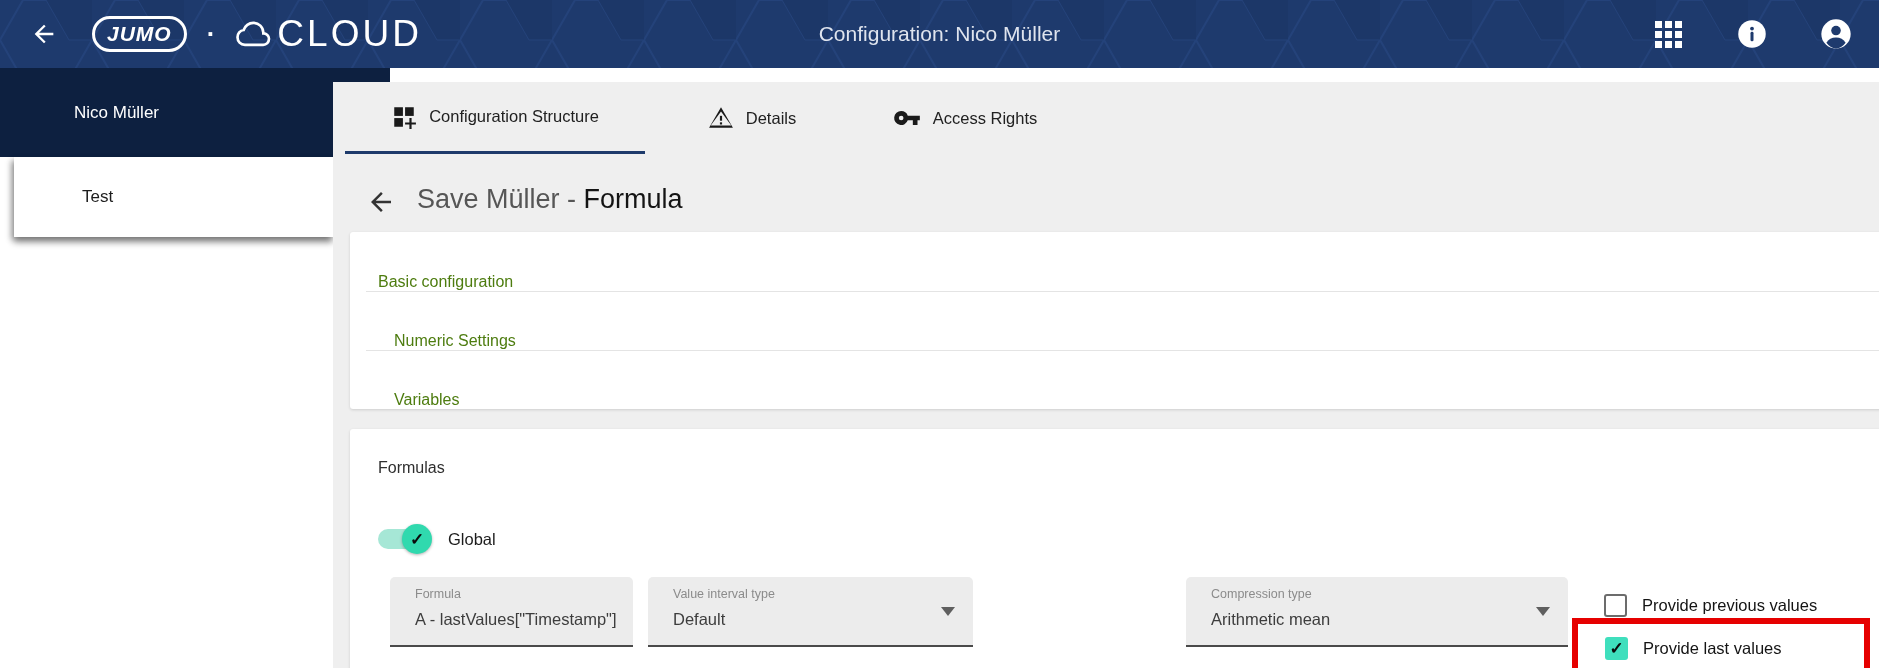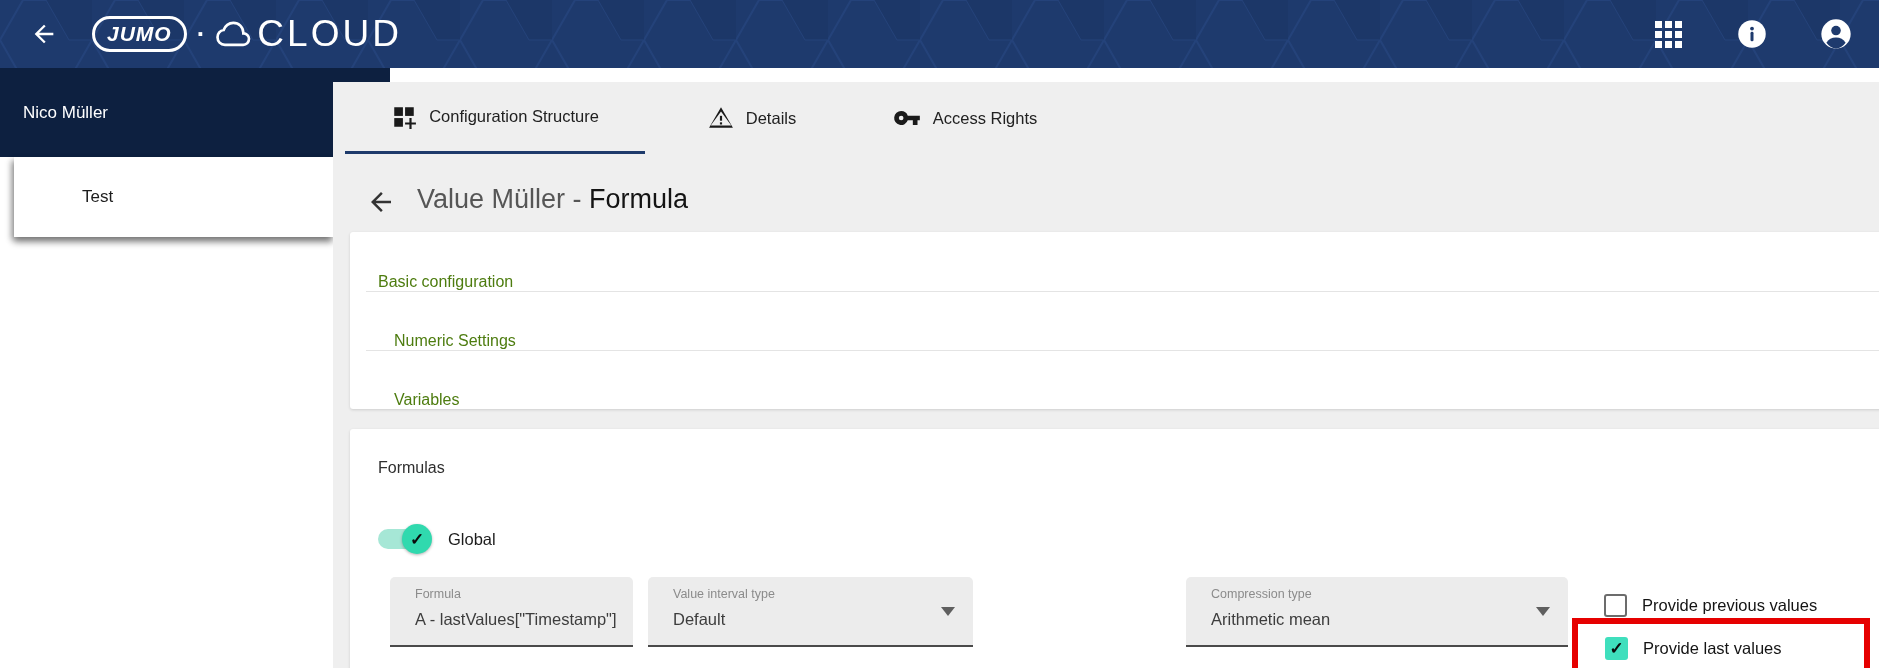--- a/index.html
+++ b/index.html
@@ -4,33 +4,33 @@
 <style>
   * { margin:0; padding:0; box-sizing:border-box; }
   html,body { width:1879px; height:668px; }
   body { font-family:"Liberation Sans", sans-serif; background:#ffffff; }
   .root { position:relative; width:1879px; height:668px; overflow:hidden; background:#fff; }
 
   
   .header { position:absolute; left:0; top:0; width:1879px; height:68px; background:#1e3a6d; display:flex; align-items:center; }
   .hexpattern { position:absolute; inset:0; opacity:.45; }
   .hdr-back { position:relative; margin-left:24px; width:40px; height:40px; display:flex; align-items:center; justify-content:center; cursor:pointer; }
-  .logo { position:relative; display:flex; align-items:center; margin-left:28px; gap:10px; }
+  .logo { position:relative; display:flex; align-items:center; margin-left:28px; gap:20px; }
   .logo-pill { border:3px solid #fff; border-radius:18px; padding:3px 12px; color:#fff; font-weight:700; font-style:italic; font-size:21px; letter-spacing:1px; }
   .logo-sep { color:#fff; font-size:26px; font-weight:700; }
   .logo-cloud { display:flex; align-items:center; color:#fff; font-weight:300; font-size:37px; letter-spacing:3px; }
   .hdr-title { position:absolute; left:0; right:0; text-align:center; color:#dfe4ee; font-size:21px; font-weight:500; pointer-events:none; }
   .hdr-icons { position:absolute; right:26px; top:0; height:68px; display:flex; align-items:center; gap:50px; }
   .hdr-icon { width:34px; height:34px; display:flex; align-items:center; justify-content:center; cursor:pointer; }
   .apps-grid { display:grid; grid-template-columns:repeat(3,7px); grid-template-rows:repeat(3,7px); gap:3px; }
   .apps-grid span { background:#fff; }
 
   
   .sidebar { position:absolute; left:0; top:68px; width:333px; height:600px; background:#ffffff; }
-  .side-selected { position:absolute; left:0; top:0; width:390px; height:89px; background:#0d2040; color:#fff; display:flex; align-items:center; padding-left:23px; font-size:17px; cursor:pointer; }
+  .side-selected { position:absolute; left:0; top:0; width:390px; height:89px; background:#0d2040; color:#fff; display:flex; align-items:center; padding-left:74px; font-size:17px; cursor:pointer; }
   .side-card { position:absolute; left:14px; top:89px; width:319px; height:80px; background:#fff; box-shadow:-3px 3px 6px rgba(0,0,0,.25), 0 5px 7px rgba(0,0,0,.4); display:flex; align-items:center; padding-left:68px; font-size:17px; color:#1d1d1d; cursor:pointer; }
 
   
   .content { position:absolute; left:333px; top:82px; width:1764px; height:600px; background:#efefef; }
 
   
   .tabbar { position:absolute; left:0; top:0; width:100%; height:72px; display:flex; align-items:stretch; }
   .tab { display:flex; align-items:center; justify-content:center; gap:12px; font-size:16.5px; color:#212121; font-weight:500; cursor:pointer; }
   .tab-active { width:300px; margin-left:12px; border-bottom:3px solid #1e3a6b; }
   .tab-details { width:150px; margin-left:32px; }
@@ -112,20 +112,21 @@
       <span class="logo-pill">JUMO</span>
       <span class="logo-sep">·</span>
       <span class="logo-cloud">
         <svg width="40" height="32" viewBox="0 0 24 18" style="margin-right:2px">
             <path d="M6 15.5q-2 0-3.25-1.3T1.5 11q0-1.7 1.05-2.95T5.2 6.6q.6-1.9 2.2-3.1T11 2.3q2.5 0 4.2 1.7t1.8 4.2v.4q1.4 0 2.4.95t1 2.35q0 1.5-1 2.55t-2.5 1.05z" fill="none" stroke="#ffffff" stroke-width="1.6"></path>
           </svg>
         <span>CLOUD</span>
       </span>
     </div>
 
+    <div class="hdr-title">Configuration: Nico Müller</div>
 
     <div class="hdr-icons">
       <div class="hdr-icon">
         <span class="apps-grid">
             <span></span>
             <span></span>
             <span></span>
             <span></span>
             <span></span>
             <span></span>
@@ -210,21 +211,21 @@
       </div>
     </div>
 
     <div class="headrow">
       <div class="head-back">
         <svg width="30" height="30" viewBox="0 0 24 24">
             <path d="M20 11H7.8l5.6-5.6L12 4l-8 8 8 8 1.4-1.4L7.8 13H20z" fill="#333333"></path>
           </svg>
       </div>
       <div class="page-title">
-        <span class="pfx" style="white-space:pre">Value Müller - </span><span class="emp">Formula</span>
+        <span class="pfx" style="white-space:pre">Save Müller - </span><span class="emp">Formula</span>
       </div>
       <button class="save-btn">
         <svg width="21" height="21" viewBox="0 0 24 24">
             <path d="M17 3H5a2 2 0 0 0-2 2v14a2 2 0 0 0 2 2h14a2 2 0 0 0 2-2V7l-4-4zm-5 16a3 3 0 1 1 0-6 3 3 0 0 1 0 6zM15 9H5V5h10v4z" fill="#0b0b0b"></path>
           </svg>
         <span>Save</span>
       </button>
     </div>
 
     <div class="card card-sections">

